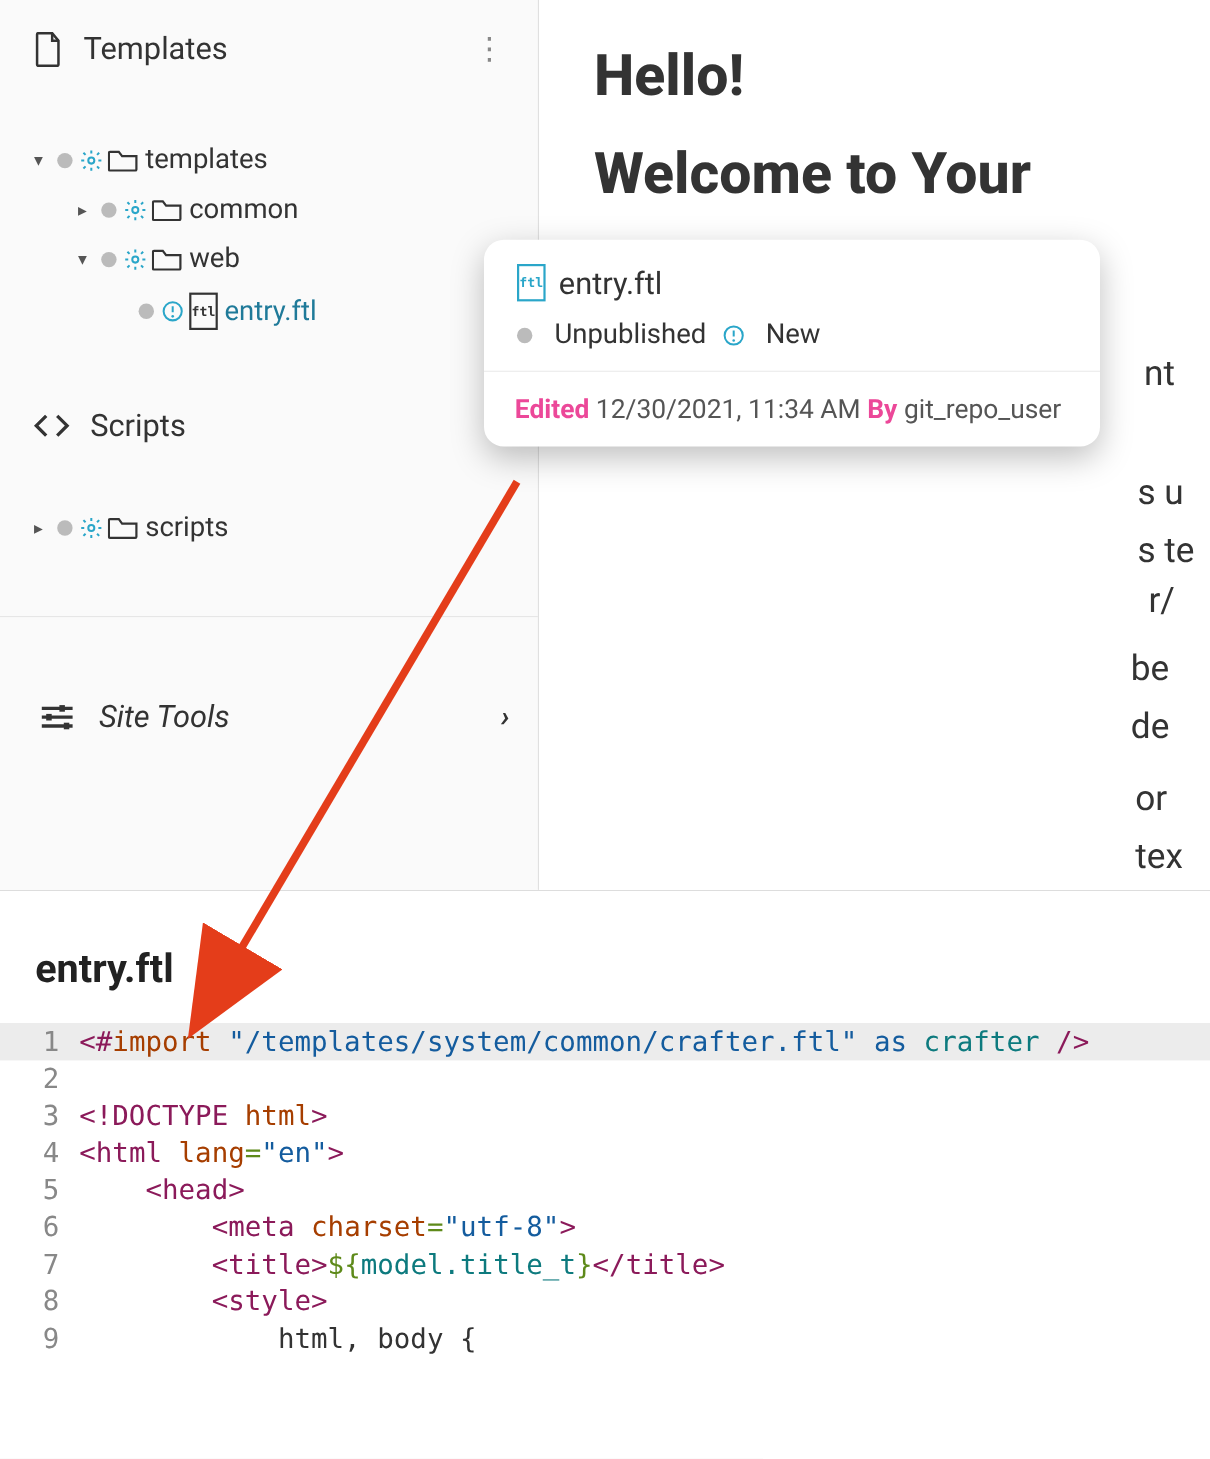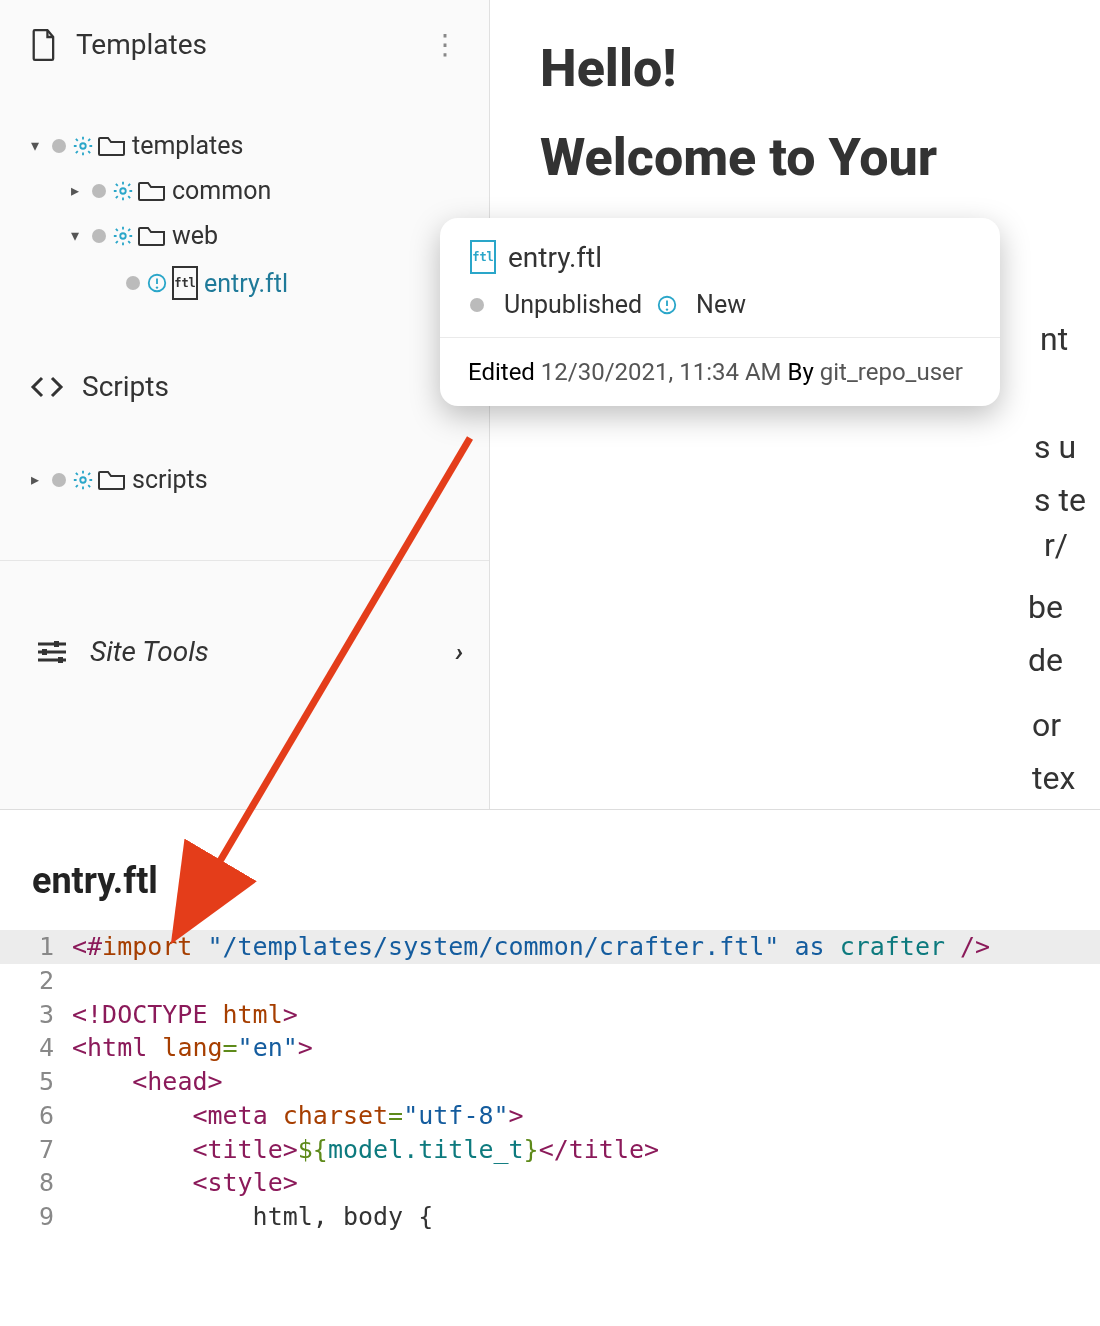--- a/index.html
+++ b/index.html
@@ -127,21 +127,21 @@
     padding: 4px 16px 6px 16px;
     border: 4px solid #e43d1a;
     border-radius: 22px;
   }
   .cm-divider { border-top:1px solid #eaeaea; margin: 6px 22px; }
   .cm-footer {
     border-top:1px solid #eaeaea;
     padding: 20px 28px;
     font-size: 24px; color:#555;
   }
-  .cm-footer .bold { font-weight:400; color:#000000; }
+  .cm-footer .bold { font-weight:700; color:#ec4899; }
 
   
   .editor-pane {
     background:#fff;
     height: 516px;
     padding-top: 36px;
   }
   .editor-title {
     font-size: 36px; font-weight:700; color:#222;
     padding: 14px 0 28px 32px;

